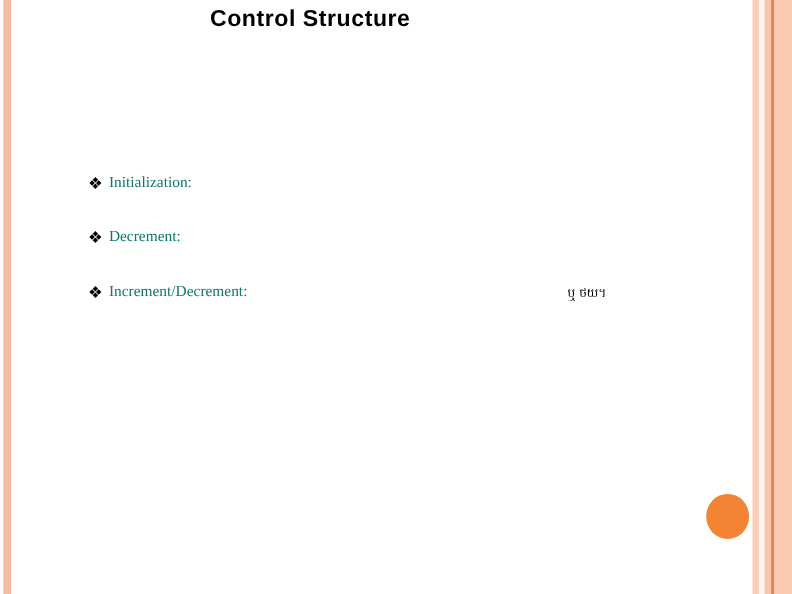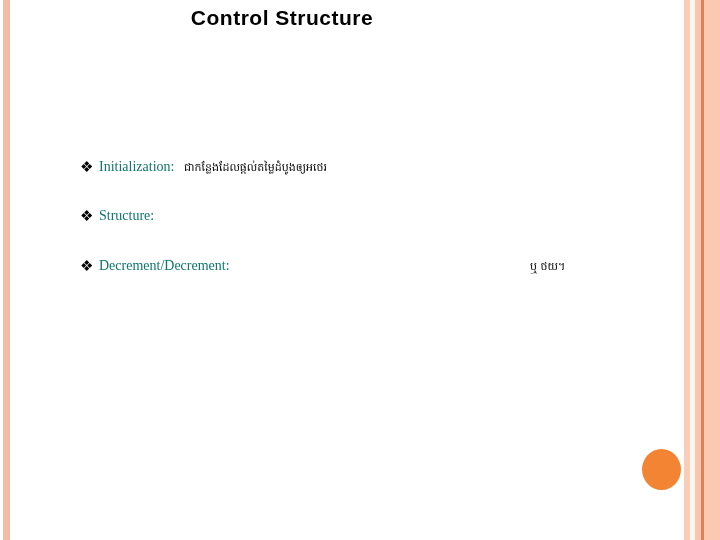--- a/index.html
+++ b/index.html
@@ -116,21 +116,21 @@
     top: 1px;
     font-size: 11px;
     line-height: 20px;
     color: #000000;
     white-space: nowrap;
     font-family: "DejaVu Sans", sans-serif;
   }
   .khmer-1 { left: 184px; }
   .khmer-2 { left: 222px; }
   .khmer-3 { left: 315px; }
-  .khmer-tail { left: 530px; }
+  .khmer-tail { left: 516px; }
 
   .circle {
     position: absolute;
     left: 642px;
     top: 449px;
     width: 39px;
     height: 41px;
     border-radius: 50%;
     background: #f28433;
   }
@@ -140,31 +140,30 @@
 
 <div class="slide">
 
   <div class="stripe-left"></div>
 
   <h1 class="title">Control Structure</h1>
 
   <div class="bullet-row row-1">
     <span class="marker">❖</span>
     <span class="label">Initialization:</span>
-    <span class="khmer khmer-1">ជាកន្លែងដែលផ្ដល់តម្លៃដំបូងឲ្យអថេរ</span>
   </div>
 
   <div class="bullet-row row-2">
     <span class="marker">❖</span>
-    <span class="label">Structure:</span>
+    <span class="label">Decrement:</span>
   </div>
 
   <div class="bullet-row row-3">
     <span class="marker">❖</span>
-    <span class="label">Decrement/Decrement:</span>
+    <span class="label">Increment/Decrement:</span>
     <span class="khmer khmer-tail">ឬ ថយ។</span>
   </div>
 
   <div class="circle"></div>
 
   <div class="stripe-r1"></div>
   <div class="stripe-r2"></div>
   <div class="stripe-r3"></div>
   <div class="stripe-r4"></div>
   <div class="stripe-r5"></div>

